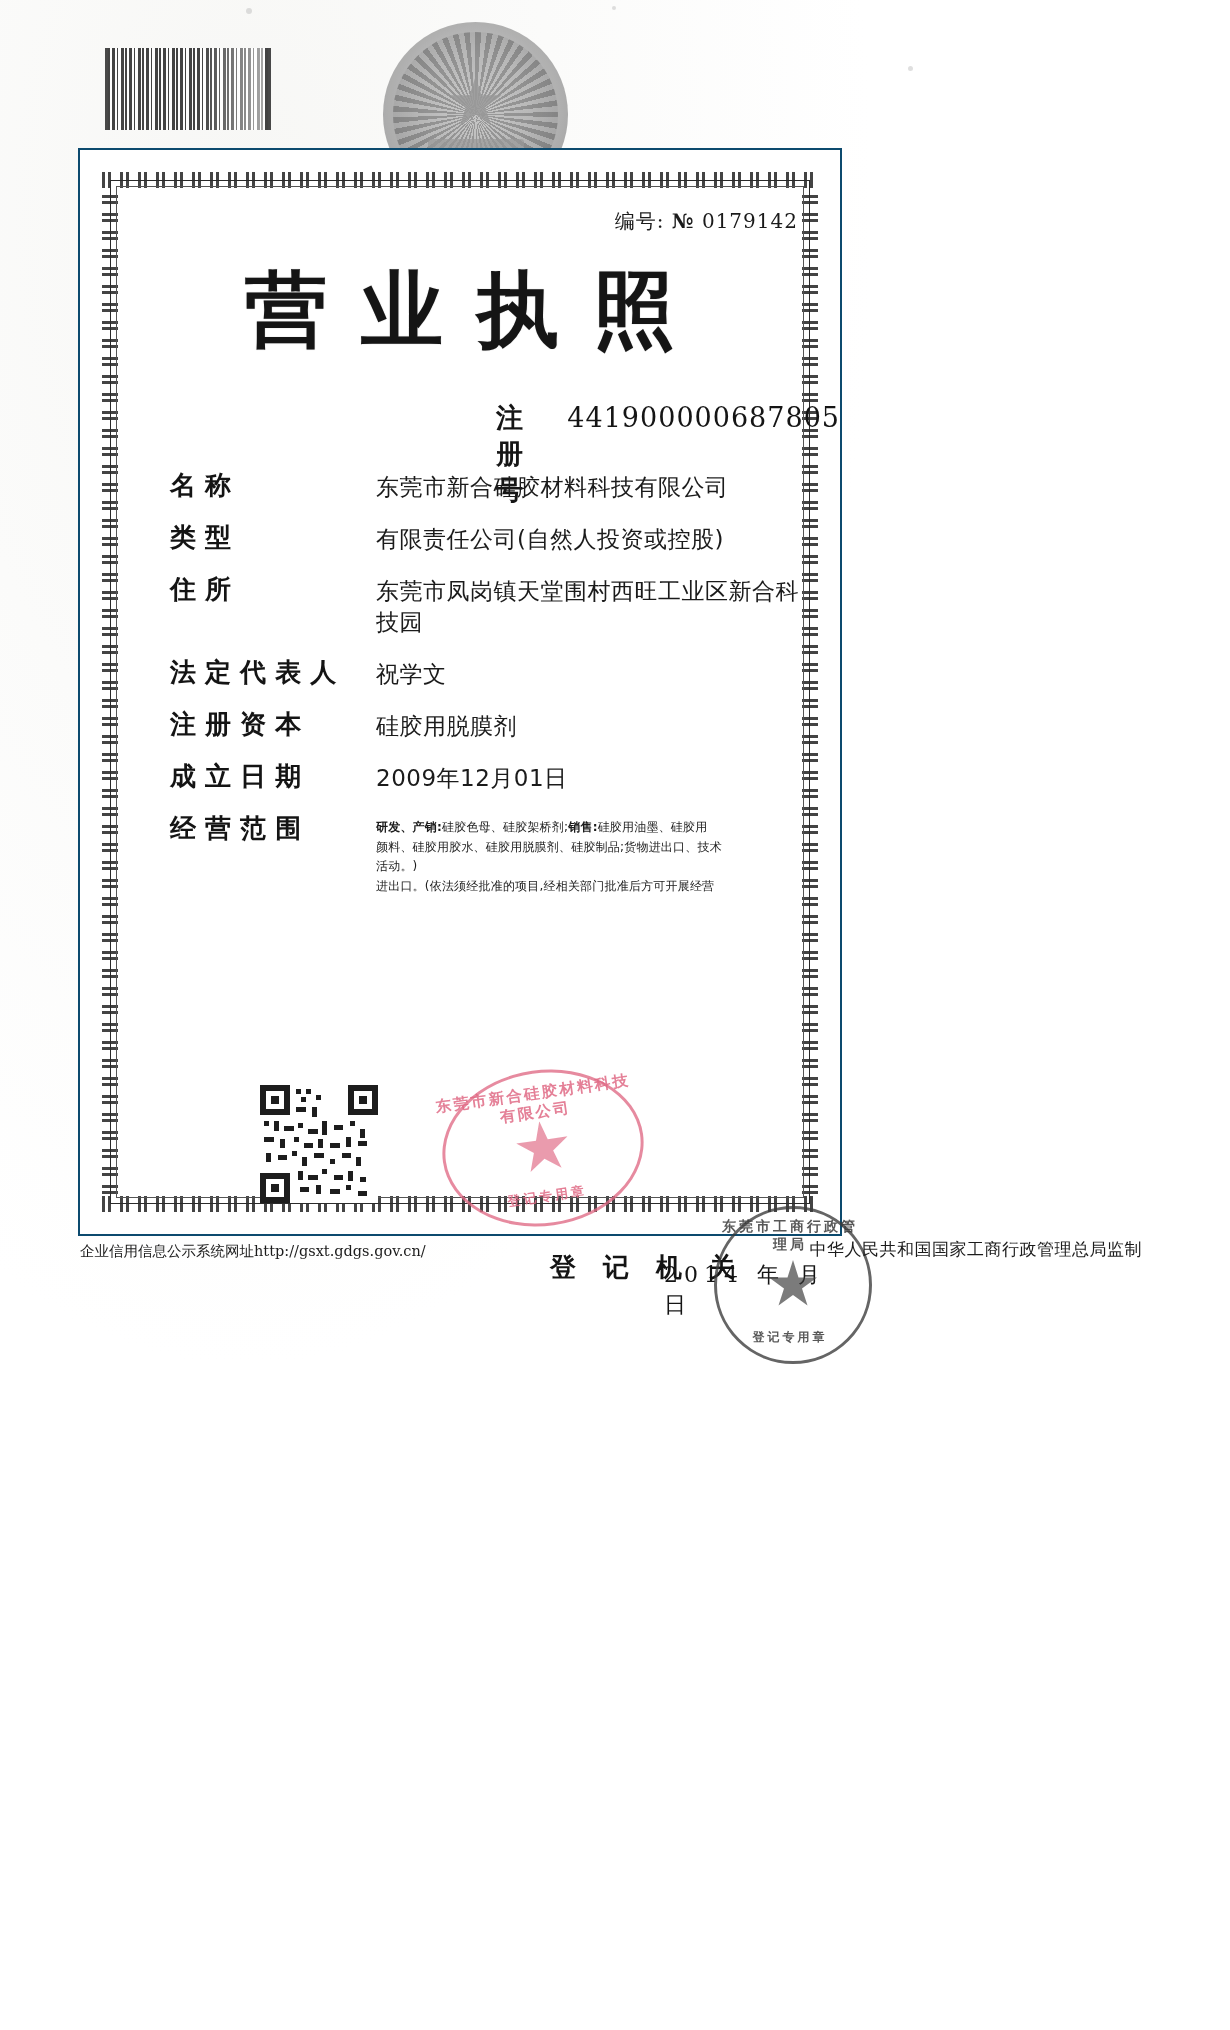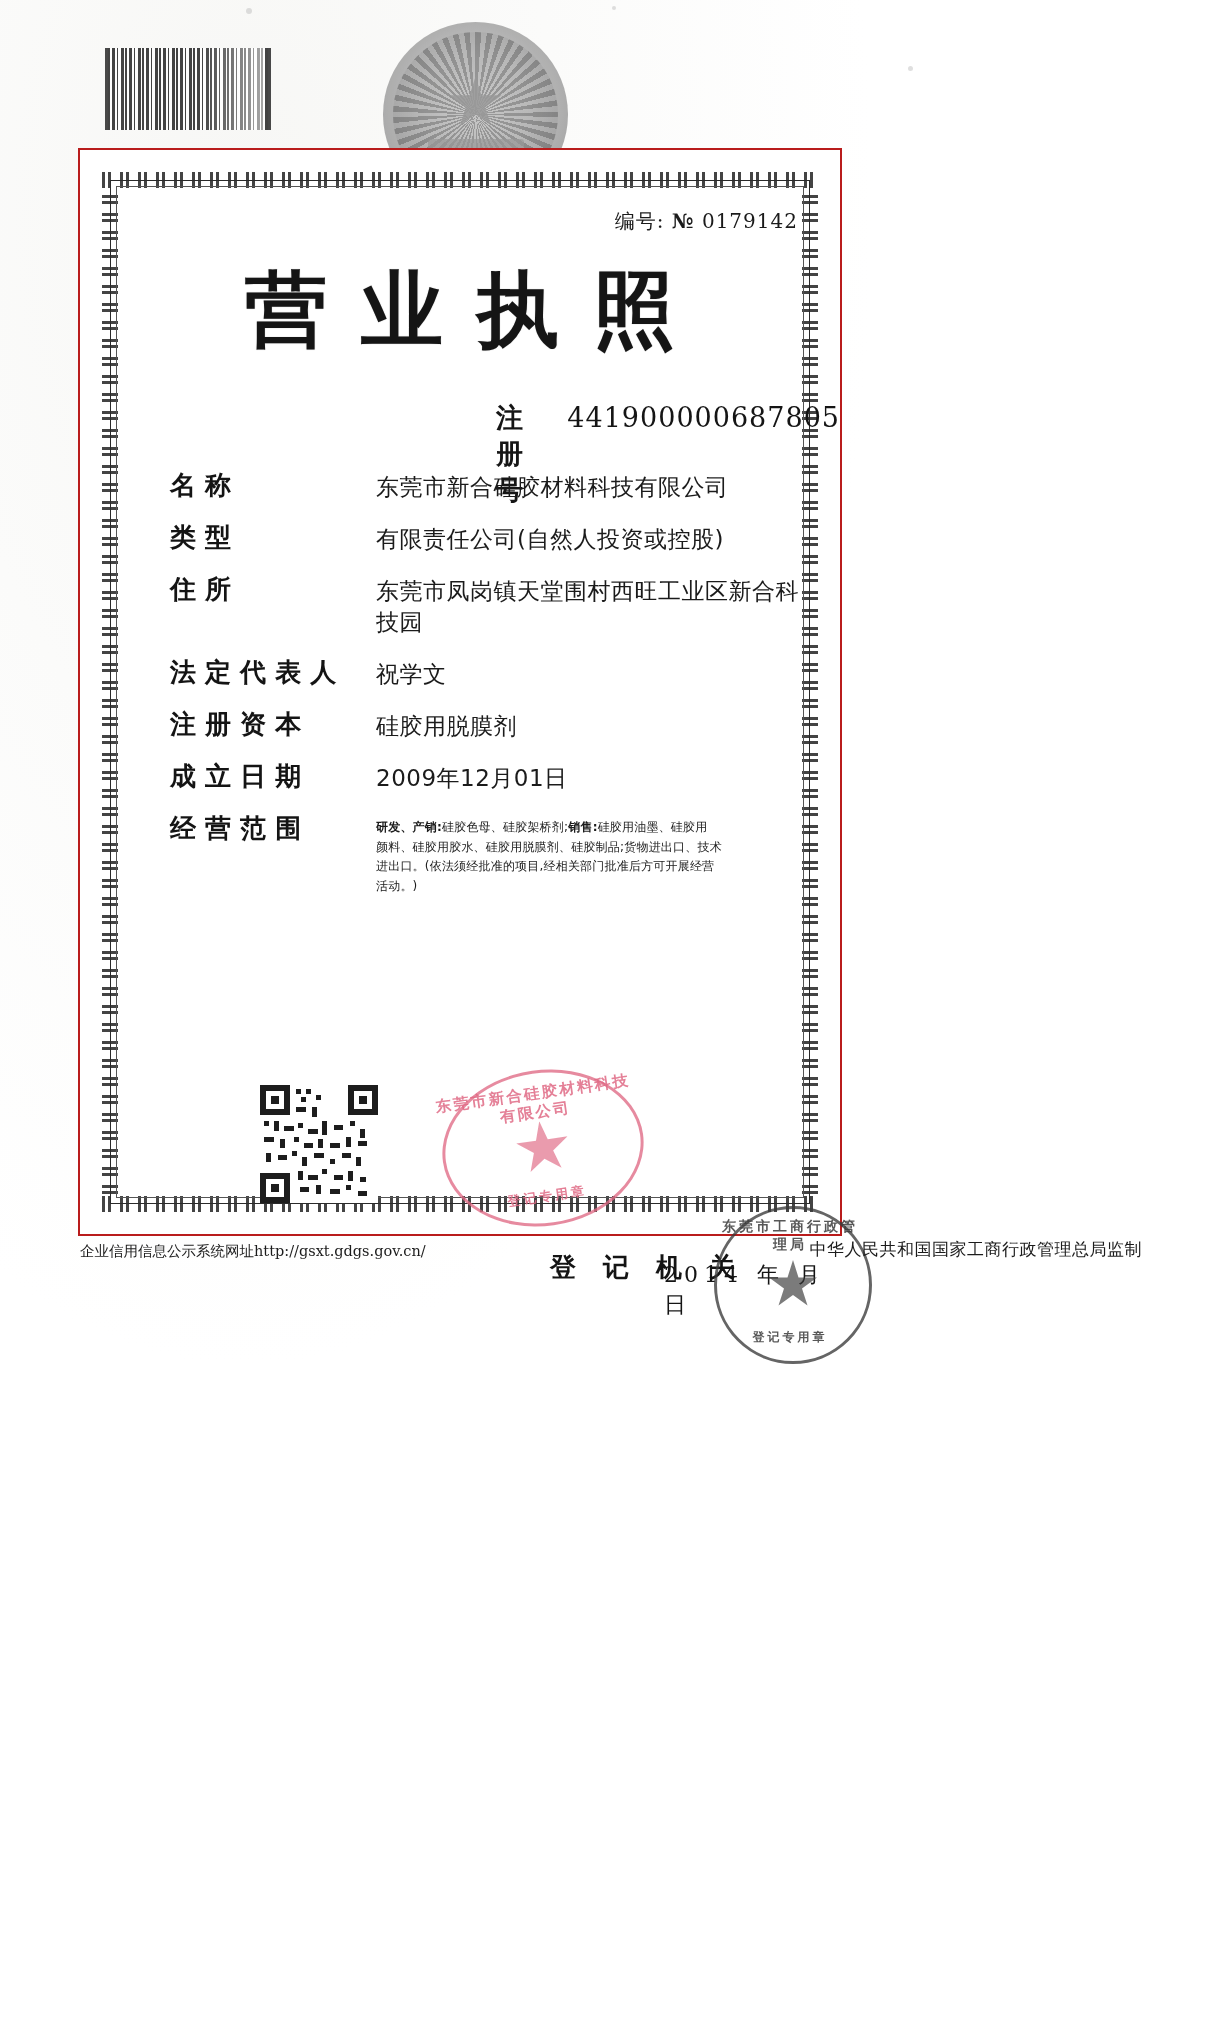--- a/index.html
+++ b/index.html
@@ -56,21 +56,21 @@
     opacity:.85;
   }
   .emblem-gate{
     position:absolute;left:50%;top:63%;width:96px;height:26px;margin-left:-48px;
     background:#8f8f8f;opacity:.7;border-radius:3px;
   }
 
   
   .frame-outer{
     position:absolute;left:78px;top:148px;width:760px;height:1084px;
-    border:2px solid #b91c1c;
+    border:2px solid #0c4a6e;
     background:#ffffff;
   }
   .frame-greek{
     position:absolute;left:6px;top:6px;right:6px;bottom:6px;
     border:16px solid transparent;
     background-color:#ffffff;
     
     background-image:
       repeating-linear-gradient(90deg,#2b2b2b 0 3px,#fff 3px 6px,#2b2b2b 6px 9px,#fff 9px 18px),
       repeating-linear-gradient(90deg,#2b2b2b 0 3px,#fff 3px 6px,#2b2b2b 6px 9px,#fff 9px 18px),
@@ -287,22 +287,22 @@
     </div>
 
 
     <div class="field scope">
       <div class="flabel">经 营 范 围</div>
       <div class="fvalue">
         <div>
           <span class="scope-b">研发、产销:</span><span>硅胶色母、硅胶架桥剂;</span><span class="scope-b">销售:</span><span>硅胶用油墨、硅胶用</span>
         </div>
         <div>颜料、硅胶用胶水、硅胶用脱膜剂、硅胶制品;货物进出口、技术</div>
+        <div>活动。)</div>
         <div>进出口。(依法须经批准的项目,经相关部门批准后方可开展经营</div>
-        <div>活动。)</div>
       </div>
     </div>
 
   </div>
 
   <div class="qr">
     <i style="left:0;top:0;width:30px;height:30px;"></i>
     <i style="left:6px;top:6px;width:18px;height:18px;background:#fff;"></i>
     <i style="left:11px;top:11px;width:8px;height:8px;"></i>
     <i style="right:0;top:0;width:30px;height:30px;"></i>

